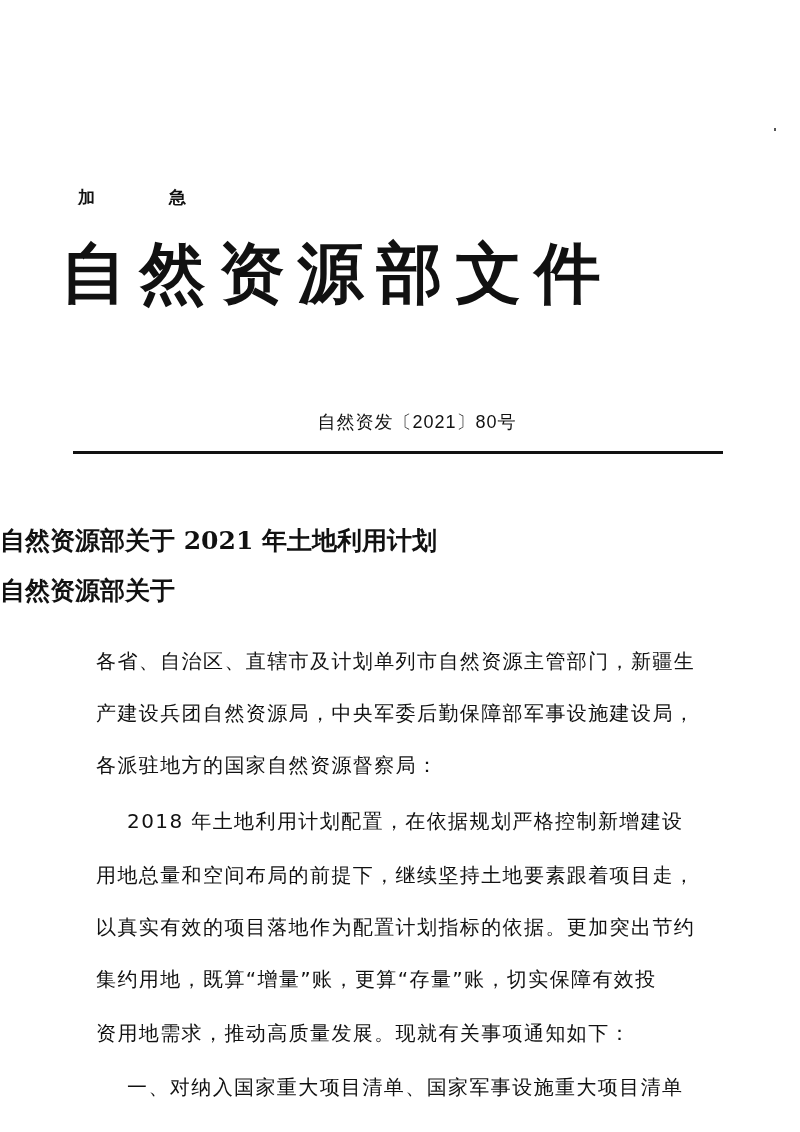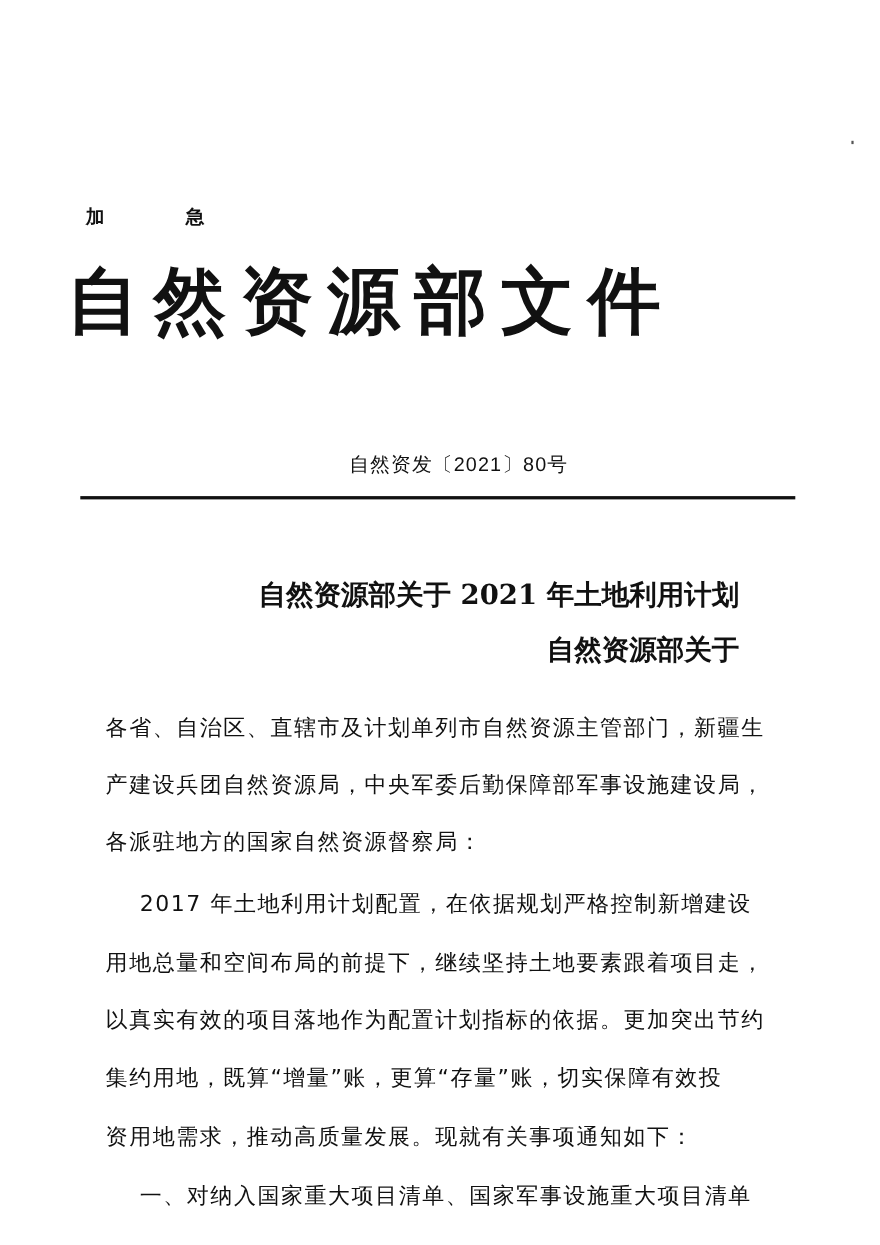--- a/index.html
+++ b/index.html
@@ -35,21 +35,21 @@
     font-family: Liberation Sans, sans-serif;
     padding-left: 17px;
   }
   .rule {
     left: 73px; top: 451px;
     width: 650px; height: 3px;
     background: #111111;
   }
   .title-line {
     left: 0; width: 672px;
-    text-align: right;
+    text-align: left;
     font-size: 25px; font-weight: bold;
   }
   .t1 { top: 524px; }
   .t2 { top: 574px; }
   .body-line {
     left: 80px;
     font-size: 20px;
     letter-spacing: 1.4px;
     font-family: "DejaVu Sans", sans-serif;
     margin-left: 16px;
@@ -69,20 +69,20 @@
 <div class="abs doc-number">自然资发〔2021〕80号</div>
 
 <div class="abs rule"></div>
 
 <div class="abs title-line t1">自然资源部关于 2021 年土地利用计划</div>
 <div class="abs title-line t2">自然资源部关于</div>
 
 <div class="abs body-line" style="top:648px">各省、自治区、直辖市及计划单列市自然资源主管部门，新疆生</div>
 <div class="abs body-line" style="top:700px">产建设兵团自然资源局，中央军委后勤保障部军事设施建设局，</div>
 <div class="abs body-line" style="top:752px">各派驻地方的国家自然资源督察局：</div>
-<div class="abs body-line" style="top:808px; white-space:pre">    2017 年土地利用计划配置，在依据规划严格控制新增建设</div>
+<div class="abs body-line" style="top:808px; white-space:pre">    2018 年土地利用计划配置，在依据规划严格控制新增建设</div>
 <div class="abs body-line" style="top:862px">用地总量和空间布局的前提下，继续坚持土地要素跟着项目走，</div>
 <div class="abs body-line" style="top:914px">以真实有效的项目落地作为配置计划指标的依据。更加突出节约</div>
 <div class="abs body-line" style="top:966px">集约用地，既算“增量”账，更算“存量”账，切实保障有效投</div>
 <div class="abs body-line" style="top:1020px">资用地需求，推动高质量发展。现就有关事项通知如下：</div>
 <div class="abs body-line" style="top:1074px; white-space:pre">    一、对纳入国家重大项目清单、国家军事设施重大项目清单</div>
 
 <div class="abs specks"></div>
 
 </body></html>

